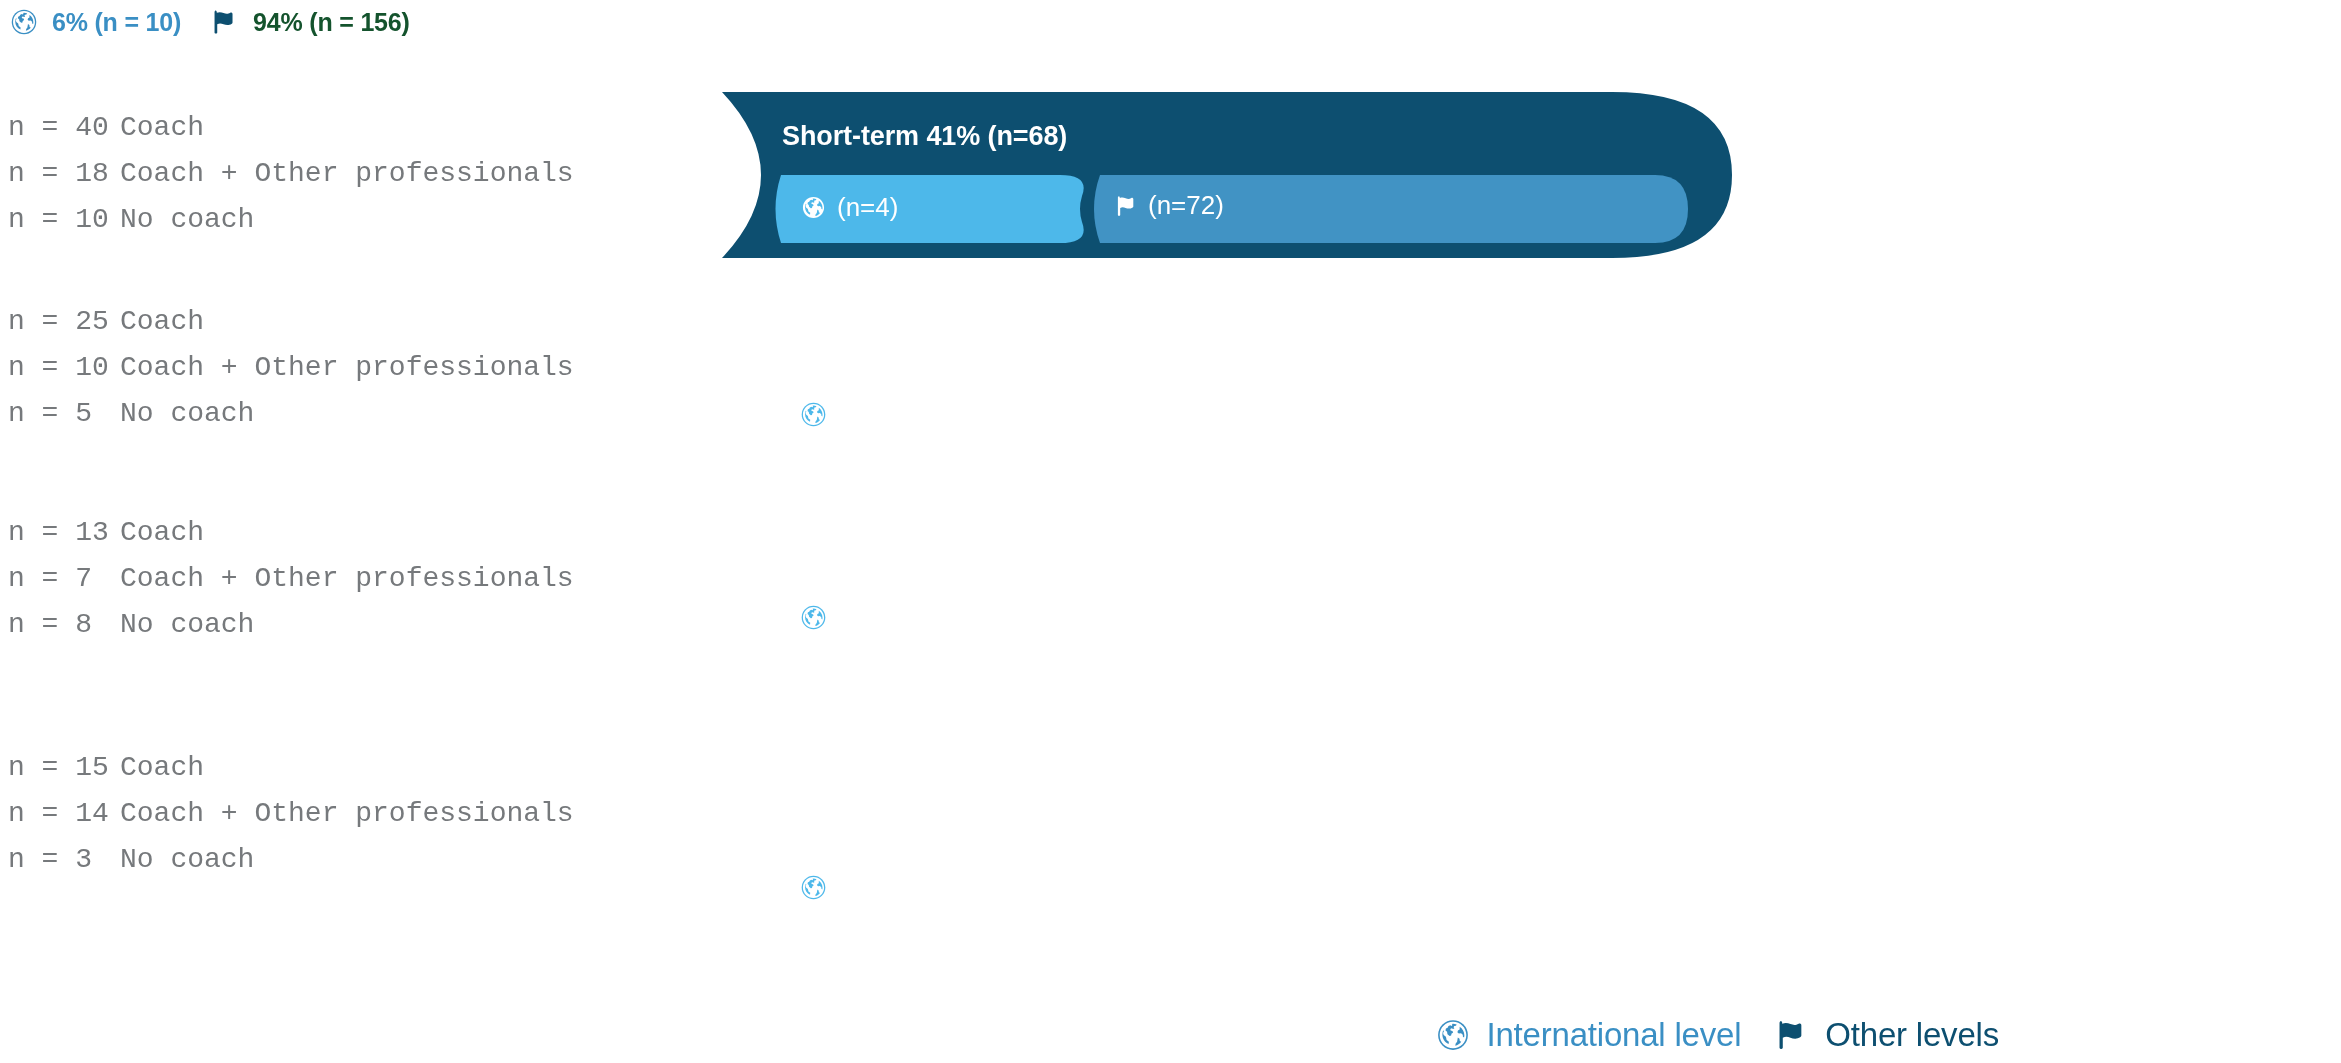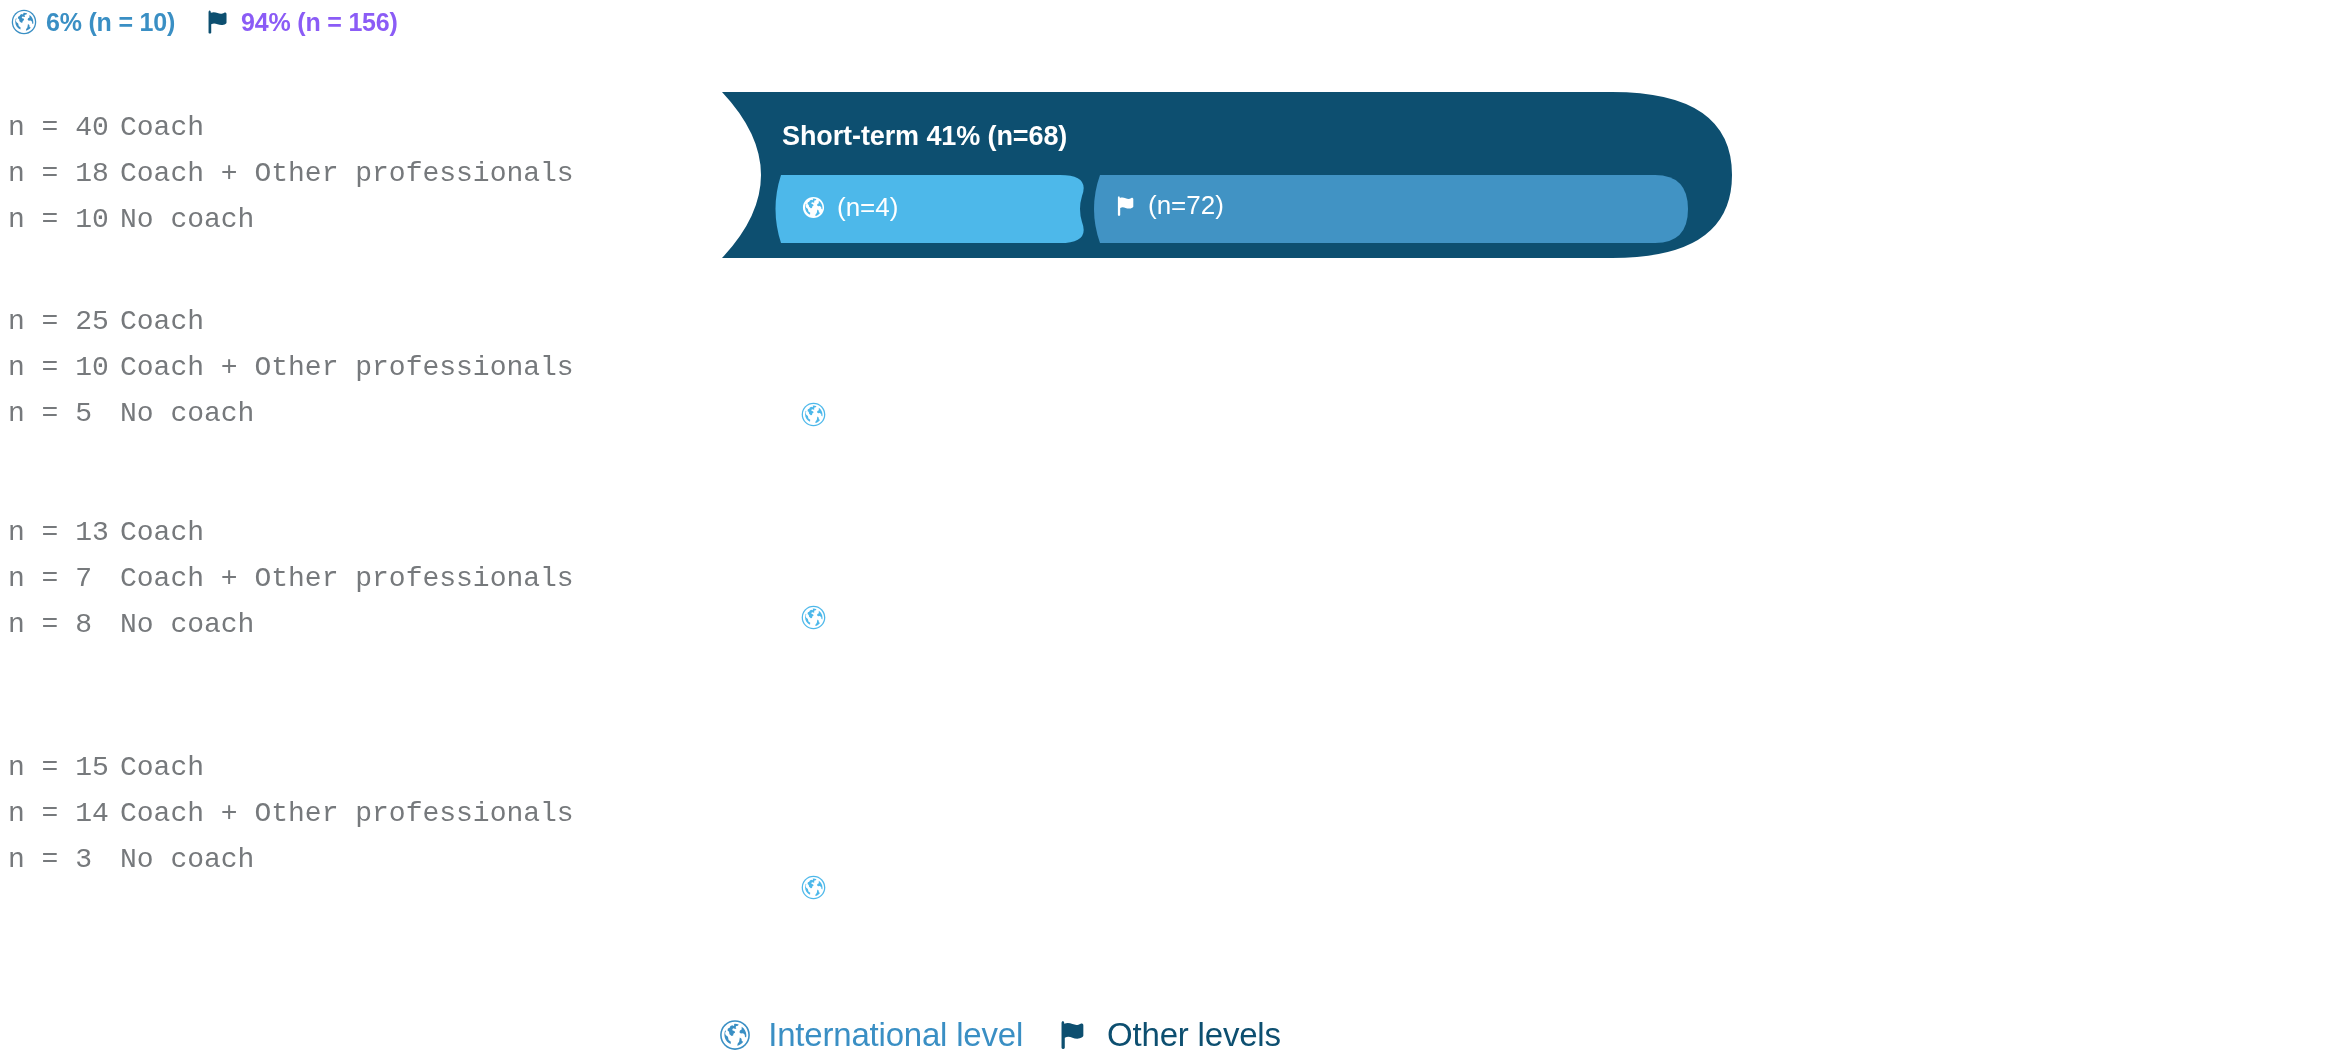--- a/index.html
+++ b/index.html
@@ -11,24 +11,24 @@
     overflow:hidden;
     position:relative;
   }
 
   
   #top-summary{
     position:absolute; left:10px; top:2px;
     display:flex; align-items:center; gap:28px;
     height:40px;
   }
-  .summary-item{display:flex;align-items:center;gap:8px;}
+  .summary-item{display:flex;align-items:center;gap:14px;}
   .summary-text{font-size:25px;font-weight:bold;letter-spacing:-0.2px;}
   .summary-text.intl{color:#3a8fc4;}
-  .summary-text.other{color:#8b5cf6;}
+  .summary-text.other{color:#14532d;}
 
   
   .ico{display:inline-block;line-height:0;flex:none;}
   .ico svg{display:block;}
 
   
   .labels{
     position:absolute; left:8px;
     color:#76797c; font-size:28px; line-height:46px;
     white-space:nowrap;
@@ -55,21 +55,21 @@
     white-space:nowrap;
   }
   .steplabel{
     position:absolute;color:#ffffff;font-weight:bold;font-size:27px;
     white-space:nowrap;
   }
 
   
   #legend{
     position:absolute; left:0; top:1016px; width:1999px;
-    display:flex; justify-content:center; align-items:center; gap:32px;
+    display:flex; justify-content:flex-end; align-items:center; gap:32px;
   }
   .legend-item{display:flex;align-items:center;gap:16px;}
   .legend-text{font-size:33px;letter-spacing:-0.2px;}
   .legend-text.intl{color:#3a8fc4;}
   .legend-text.other{color:#0d4f70;}
 </style>
 </head>
 <body>
 
 

